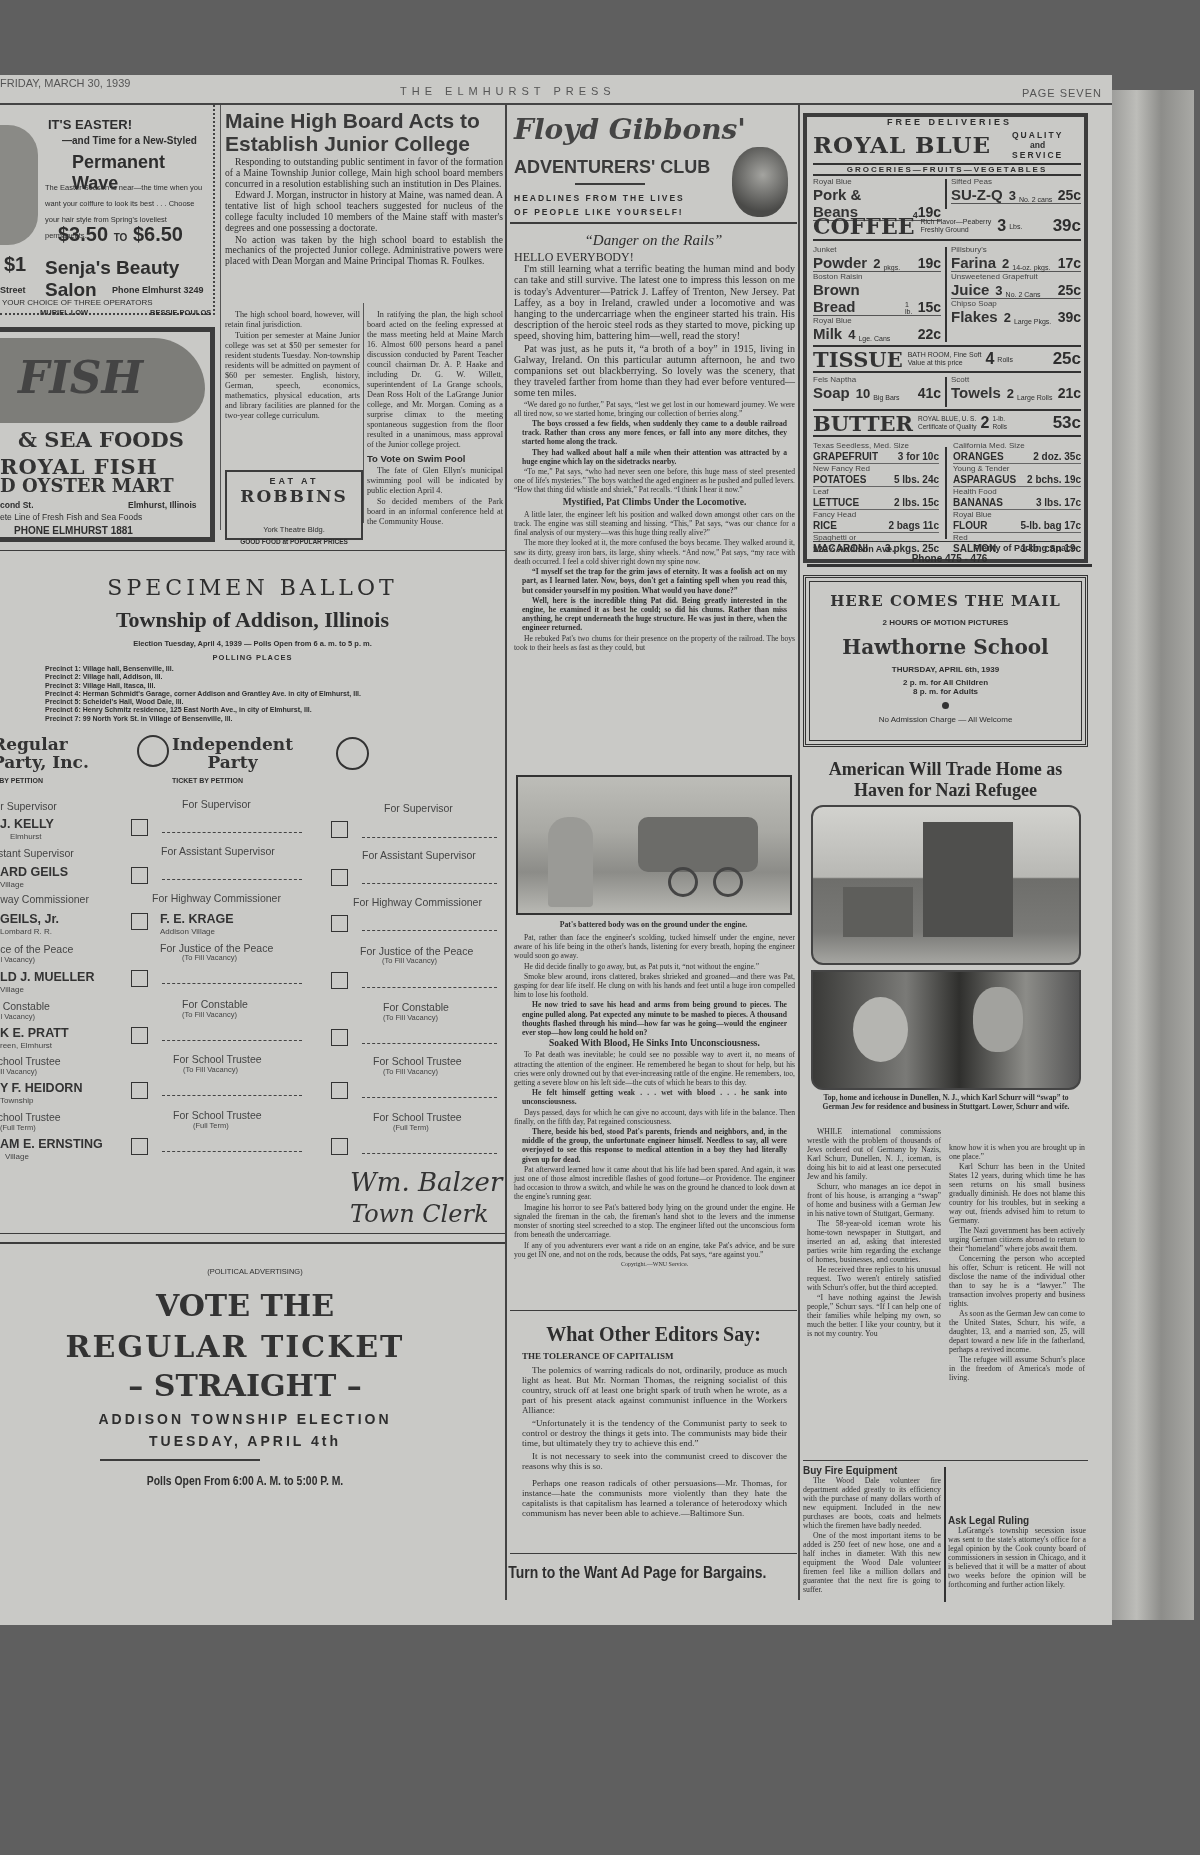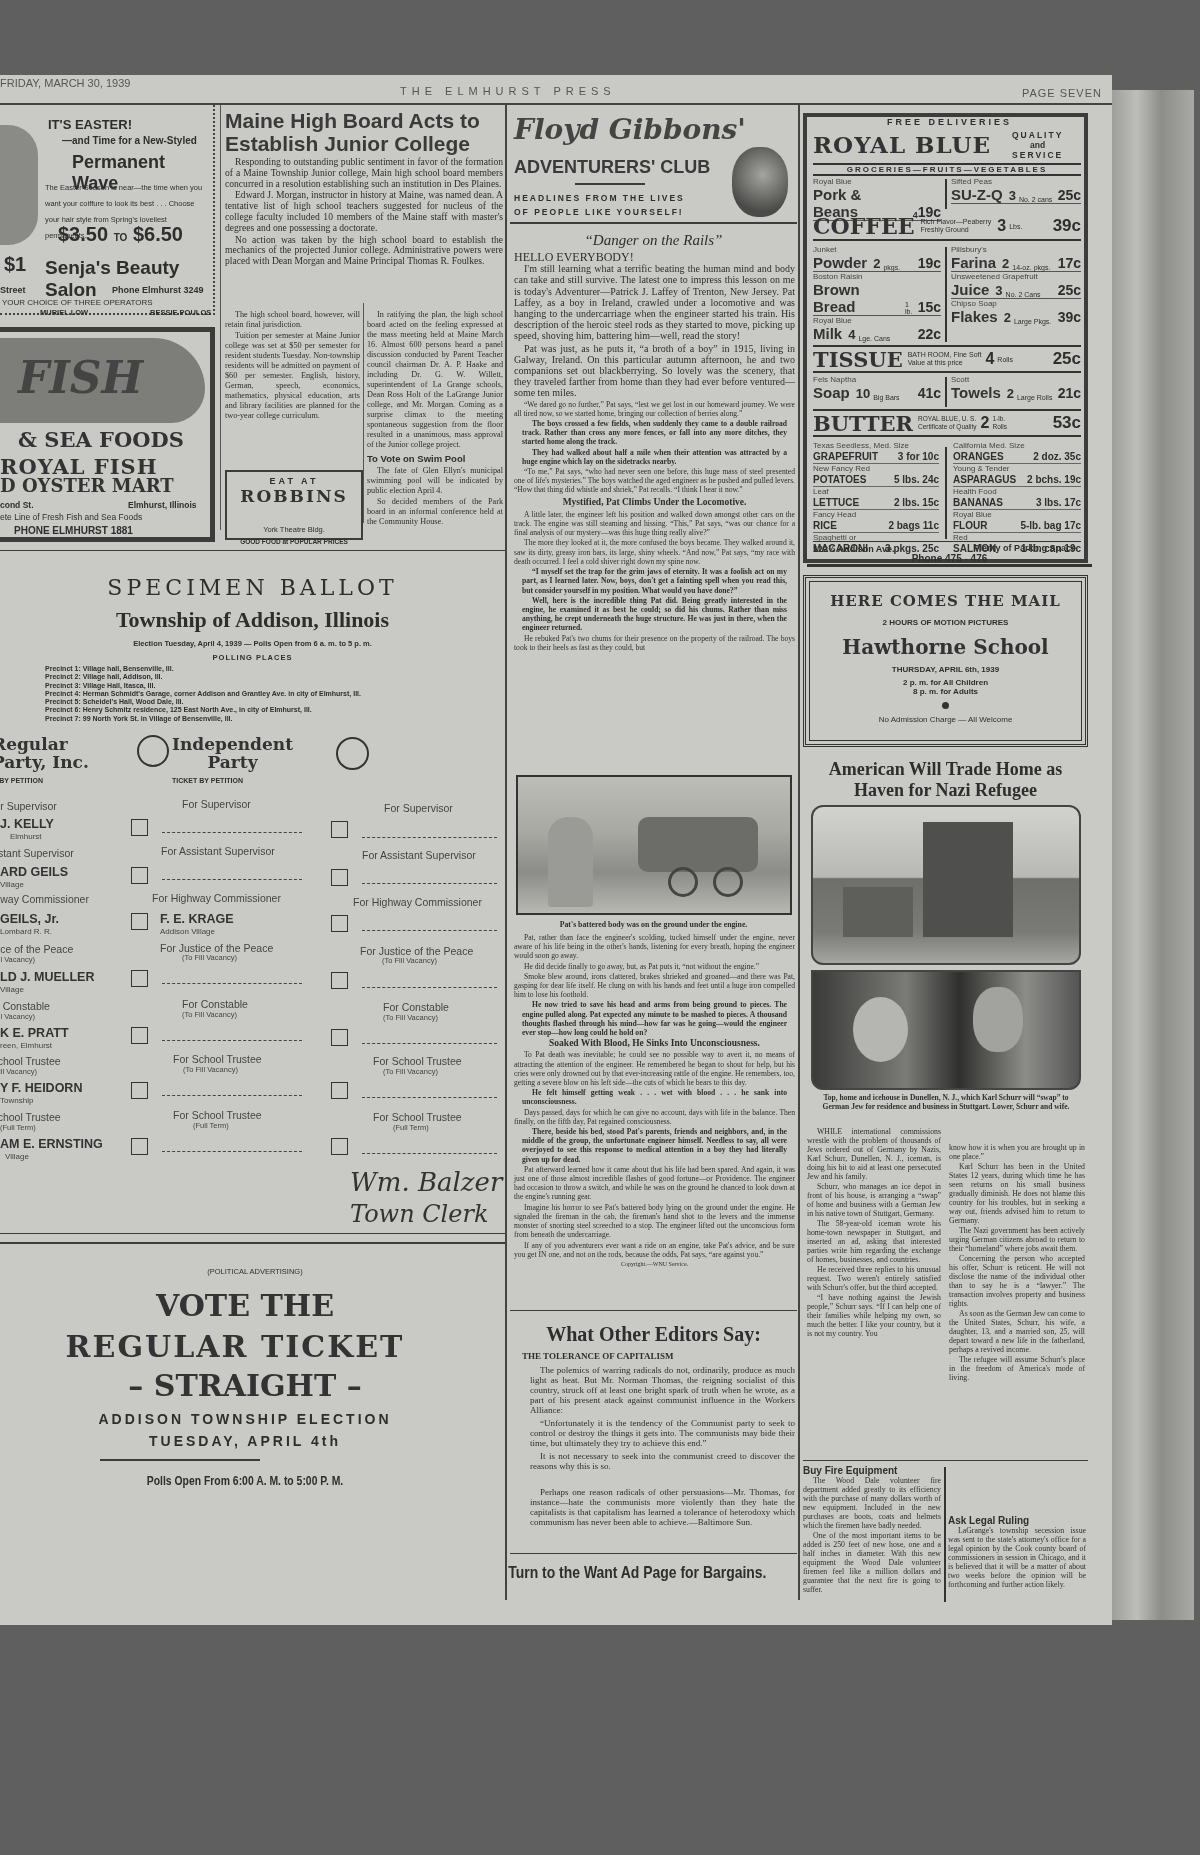--- a/index.html
+++ b/index.html
@@ -294,24 +294,24 @@
       <p>If any of you adventurers ever want a ride on an engine, take Pat's advice, and be sure you get IN one, and not on the rods, because the odds, Pat says, “are against you.”</p>
       <div class="center" style="font-size:6px">Copyright.—WNU Service.</div>
     </div>
   </div>
 
   <div class="rule" style="left:510px;top:1235px;width:287px;height:1px"></div>
 
   <div class="abs" style="left:510px;top:1240px;width:287px;height:235px">
     <div class="abs center bold" style="left:0;top:8px;width:287px;font-size:20px">What Other Editors Say:</div>
     <div class="abs bold" style="left:12px;top:36px;font-size:9px">THE TOLERANCE OF CAPITALISM</div>
-    <div class="abs col" style="left:20px;top:50px;width:265px;font-size:9px;line-height:10px">
+    <div class="abs col" style="left:12px;top:50px;width:265px;font-size:9px;line-height:10px">
       <p>The polemics of warring radicals do not, ordinarily, produce as much light as heat. But Mr. Norman Thomas, the reigning socialist of this country, struck off at least one bright spark of truth when he wrote, as a part of his present atack against communist influence in the Workers Alliance:</p>
       <p style="margin:3px 0">“Unfortunately it is the tendency of the Communist party to seek to control or destroy the things it gets into. The communists may bide their time, but ultimately they try to achieve this end.”</p>
-      <p style="margin-bottom:16px">It is not necessary to seek into the communist creed to discover the reasons why this is so.</p>
+      <p style="margin-bottom:7px">It is not necessary to seek into the communist creed to discover the reasons why this is so.</p>
       <p>Perhaps one reason radicals of other persuasions—Mr. Thomas, for instance—hate the communists more violently than they hate the capitalists is that capitalism has learned a tolerance of heterodoxy which communism has never been able to achieve.—Baltimore Sun.</p>
     </div>
   </div>
   <div class="rule" style="left:510px;top:1478px;width:287px;height:1px"></div>
   <div class="abs sans bold center" style="left:505px;top:1488px;width:292px;font-size:17px;transform:scaleX(0.82);transform-origin:left;white-space:nowrap;width:360px;text-align:left;padding-left:4px">Turn to the Want Ad Page for Bargains.</div>
 
   <div class="vsep" style="left:798px;top:30px;height:1495px;width:2px;background:#444"></div>
 
   <div class="abs" style="left:803px;top:38px;width:285px;height:450px;border:4px solid #3c3c3c;border-top-width:4px;padding:4px 6px">
     <div class="abs sans bold" style="left:80px;top:0;font-size:9px;letter-spacing:3px">FREE DELIVERIES</div>

